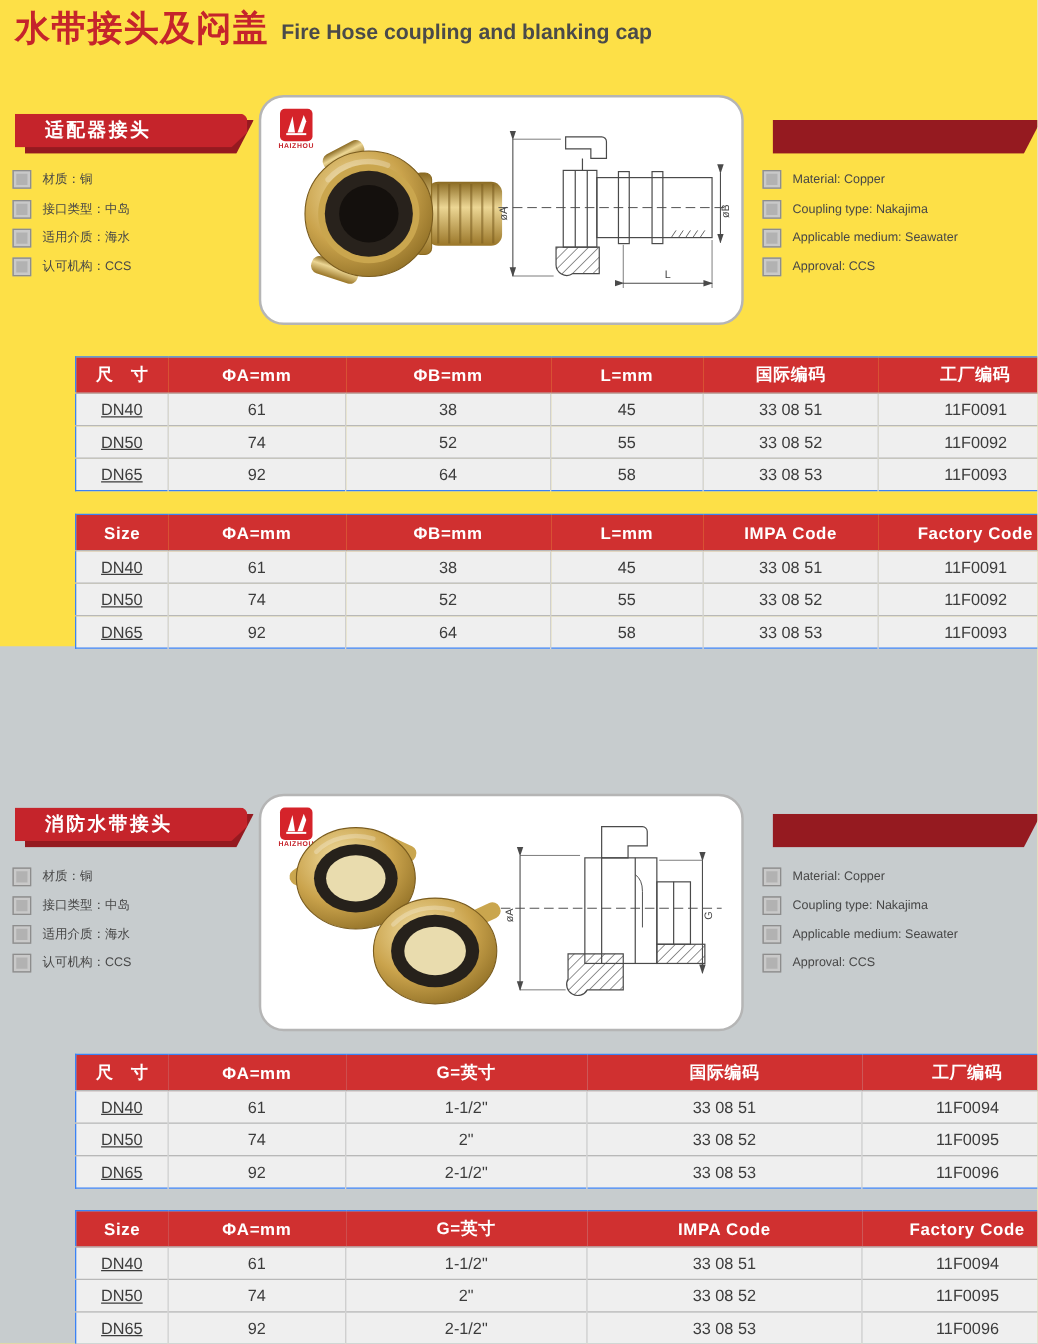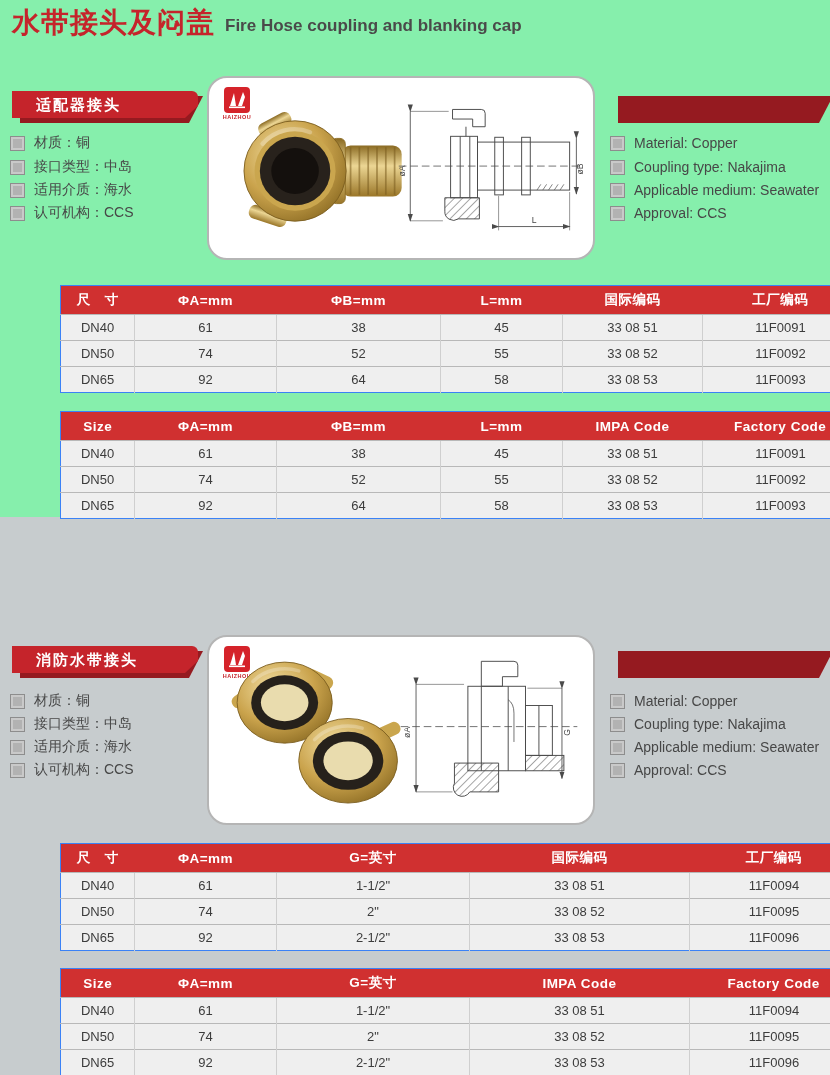--- a/index.html
+++ b/index.html
@@ -1,18 +1,18 @@
 <!DOCTYPE html>
 <html><head>
 <meta charset="utf-8">
 <style>
   html,body{margin:0;padding:0;background:#e8e8e8;}
   .page{
     position:relative;width:830px;height:1075px;margin:0 auto;
-    background:#86efac;overflow:hidden;
+    background:#fde047;overflow:hidden;
     font-family:"Liberation Sans","DejaVu Sans",sans-serif;
     color:#3c3c3c;
   }
   .gray-band{position:absolute;left:0;top:517px;width:830px;height:558px;background:#c7ccce;}
 
   
   .title-row{position:absolute;left:12px;top:8px;display:flex;align-items:flex-end;gap:10px;}
   .title-zh{font-size:28px;font-weight:bold;color:#c5242b;line-height:1.1;letter-spacing:1px;}
   .title-en{font-size:17px;font-weight:bold;color:#4a4a4a;padding-bottom:3px;}
 
@@ -25,21 +25,21 @@
   .ribbon .main{
     position:absolute;left:0;top:0;right:0;bottom:5px;background:#c5242b;
     clip-path:polygon(0 0,100% 0,100% 55%,calc(100% - 13px) 100%,0 100%);
     border-radius:0 6px 0 0;
     color:#fff;font-weight:bold;font-size:15px;line-height:27px;
     padding-left:24px;box-sizing:border-box;letter-spacing:2px;
   }
   .ribbon .main.en{letter-spacing:.5px;}
 
   
-  .spec{position:absolute;display:flex;align-items:center;gap:9px;font-size:14px;color:#474747;height:16px;}
+  .spec{position:absolute;display:flex;align-items:center;gap:9px;font-size:10px;color:#474747;height:16px;}
   .bullet{width:13px;height:13px;background:#b2b2b2;border:1px solid #8d8d8d;
     box-shadow:inset 0 0 0 2px #c9c9c9;flex:0 0 auto;}
 
   
   .product-box{
     position:absolute;background:#fff;border:2px solid #b5b5b5;border-radius:20px;
   }
   .logo{position:absolute;left:11px;top:9px;width:34px;text-align:center;}
   .logo .mark{width:26px;height:26px;background:#d5232a;border-radius:4px;margin:0 auto;position:relative;}
   .logo .mark svg{position:absolute;left:0;top:0;}
@@ -47,21 +47,21 @@
 
   
   table.spec-table{position:absolute;border-collapse:collapse;table-layout:fixed;
     font-size:13px;color:#3c3c3c;border:1px solid #3b82f6;margin-left:44px;}
   table.spec-table th{
     background:#d03030;color:#fff;font-weight:bold;height:28px;font-size:13.5px;
     letter-spacing:.5px;border:none;text-align:center;padding:0;}
   table.spec-table td{
     background:#efefef;height:25px;text-align:center;padding:0;
     border-top:1px solid #b8b8b8;border-left:1px solid #cfcfcf;}
-  table.spec-table td:first-child{border-left:none;}
+  table.spec-table td:first-child{border-left:none;text-decoration:underline;}
 
   svg text{font-family:"Liberation Sans","DejaVu Sans",sans-serif;}
 </style>
 </head>
 <body>
 
 <div class="page">
   <div class="gray-band"></div>
 
   <div class="title-row">

